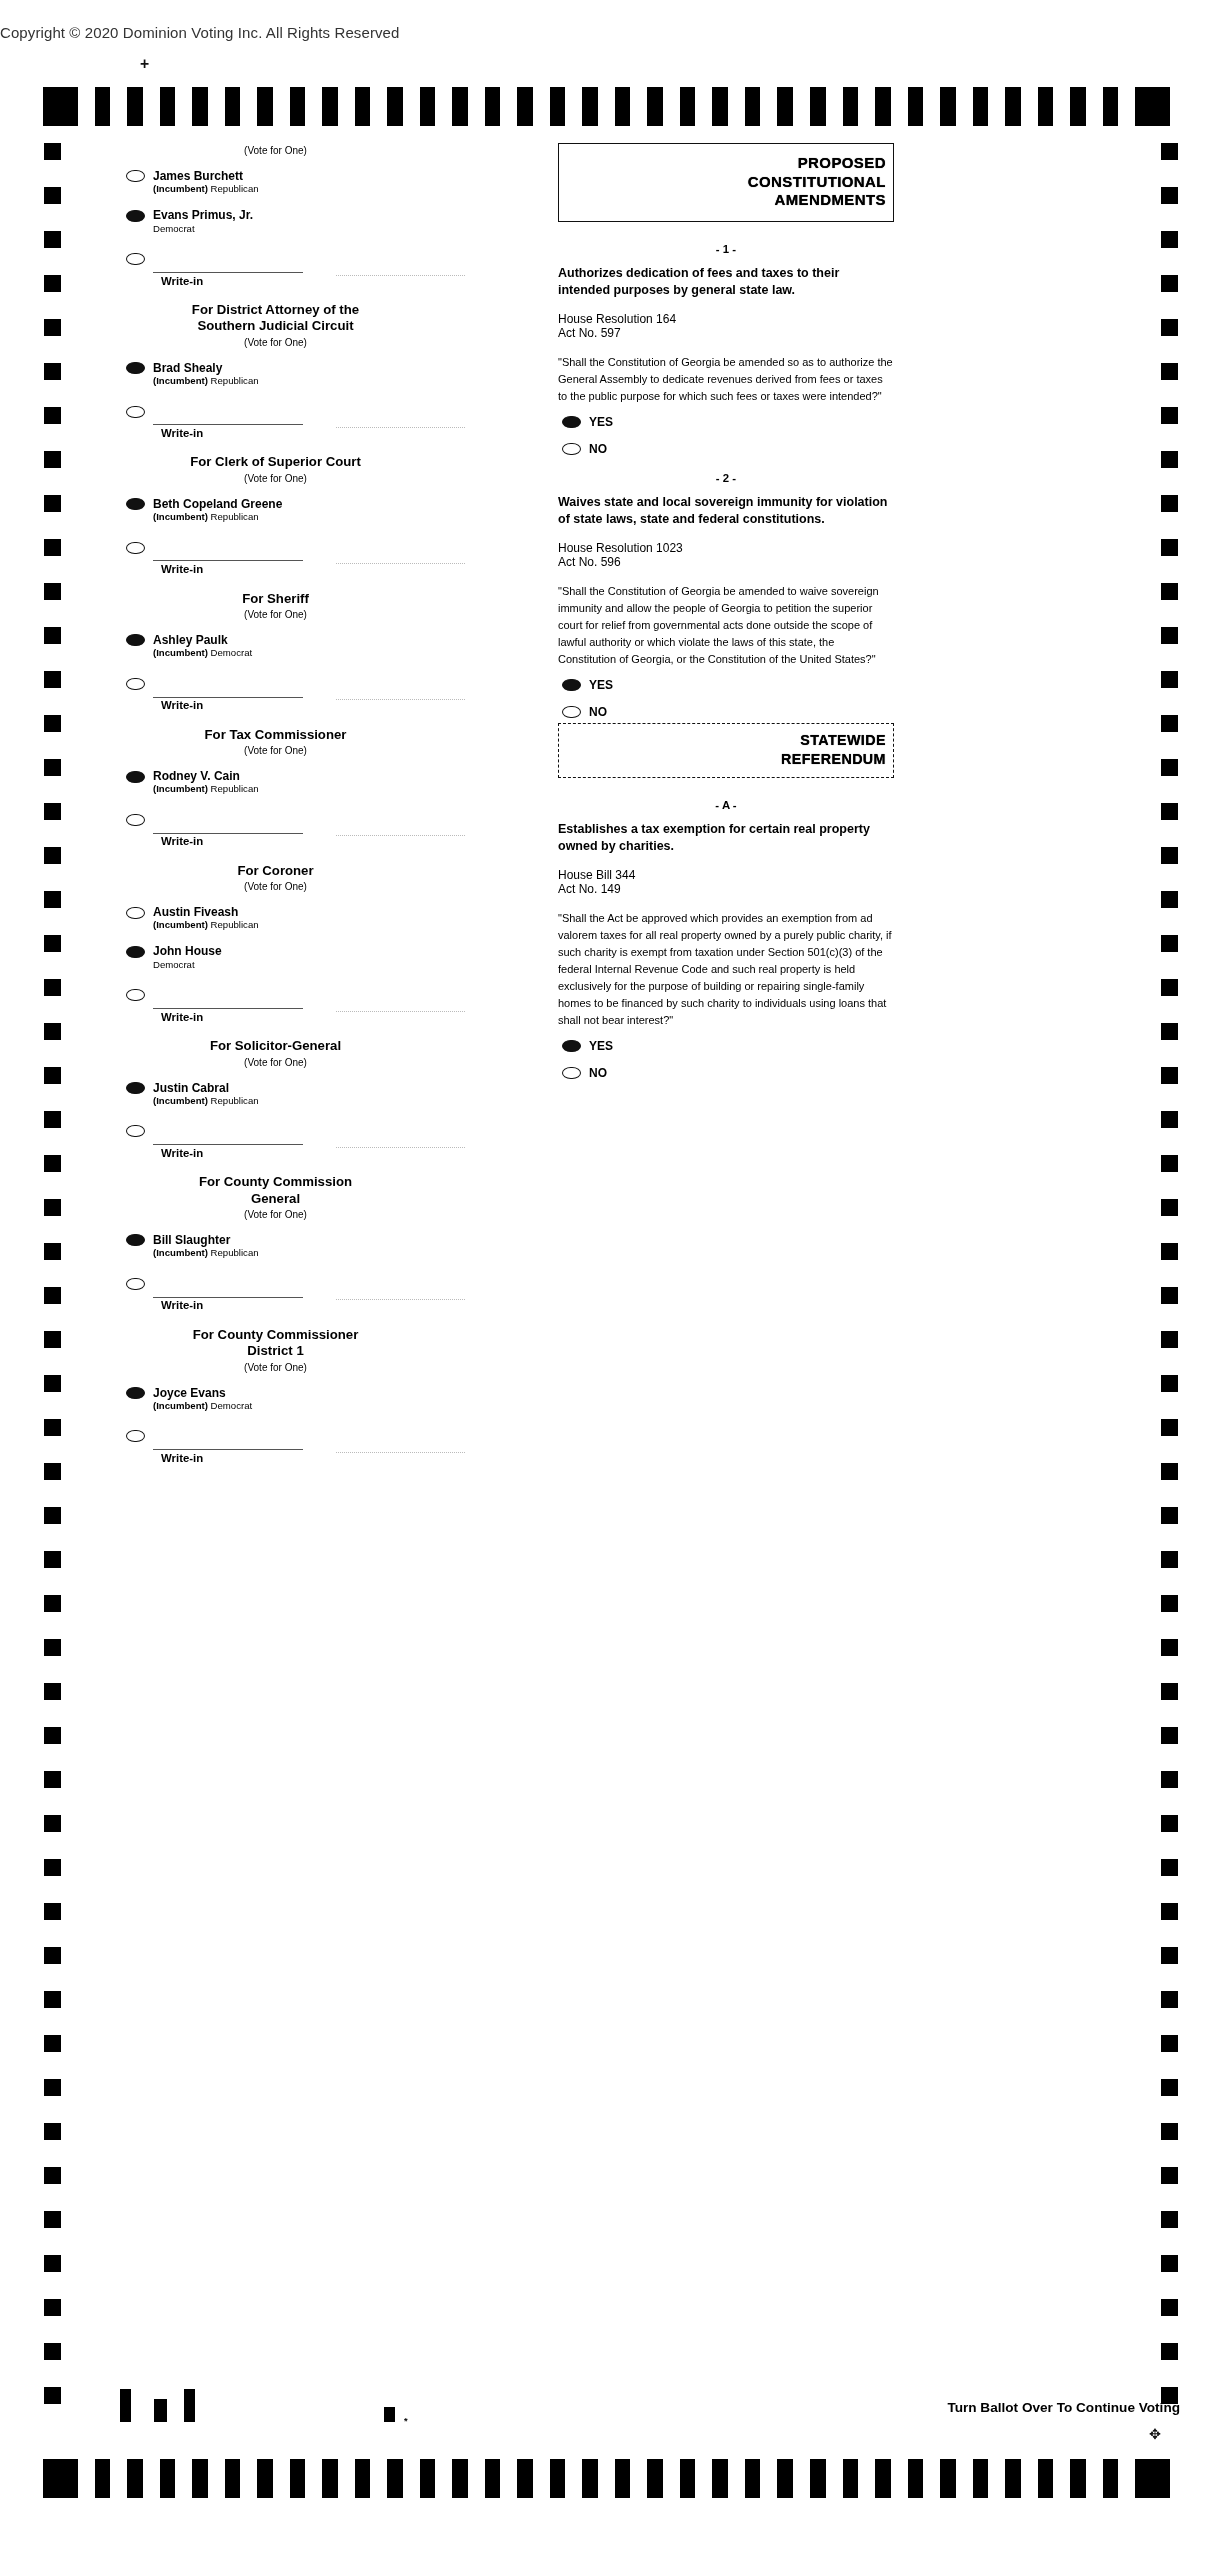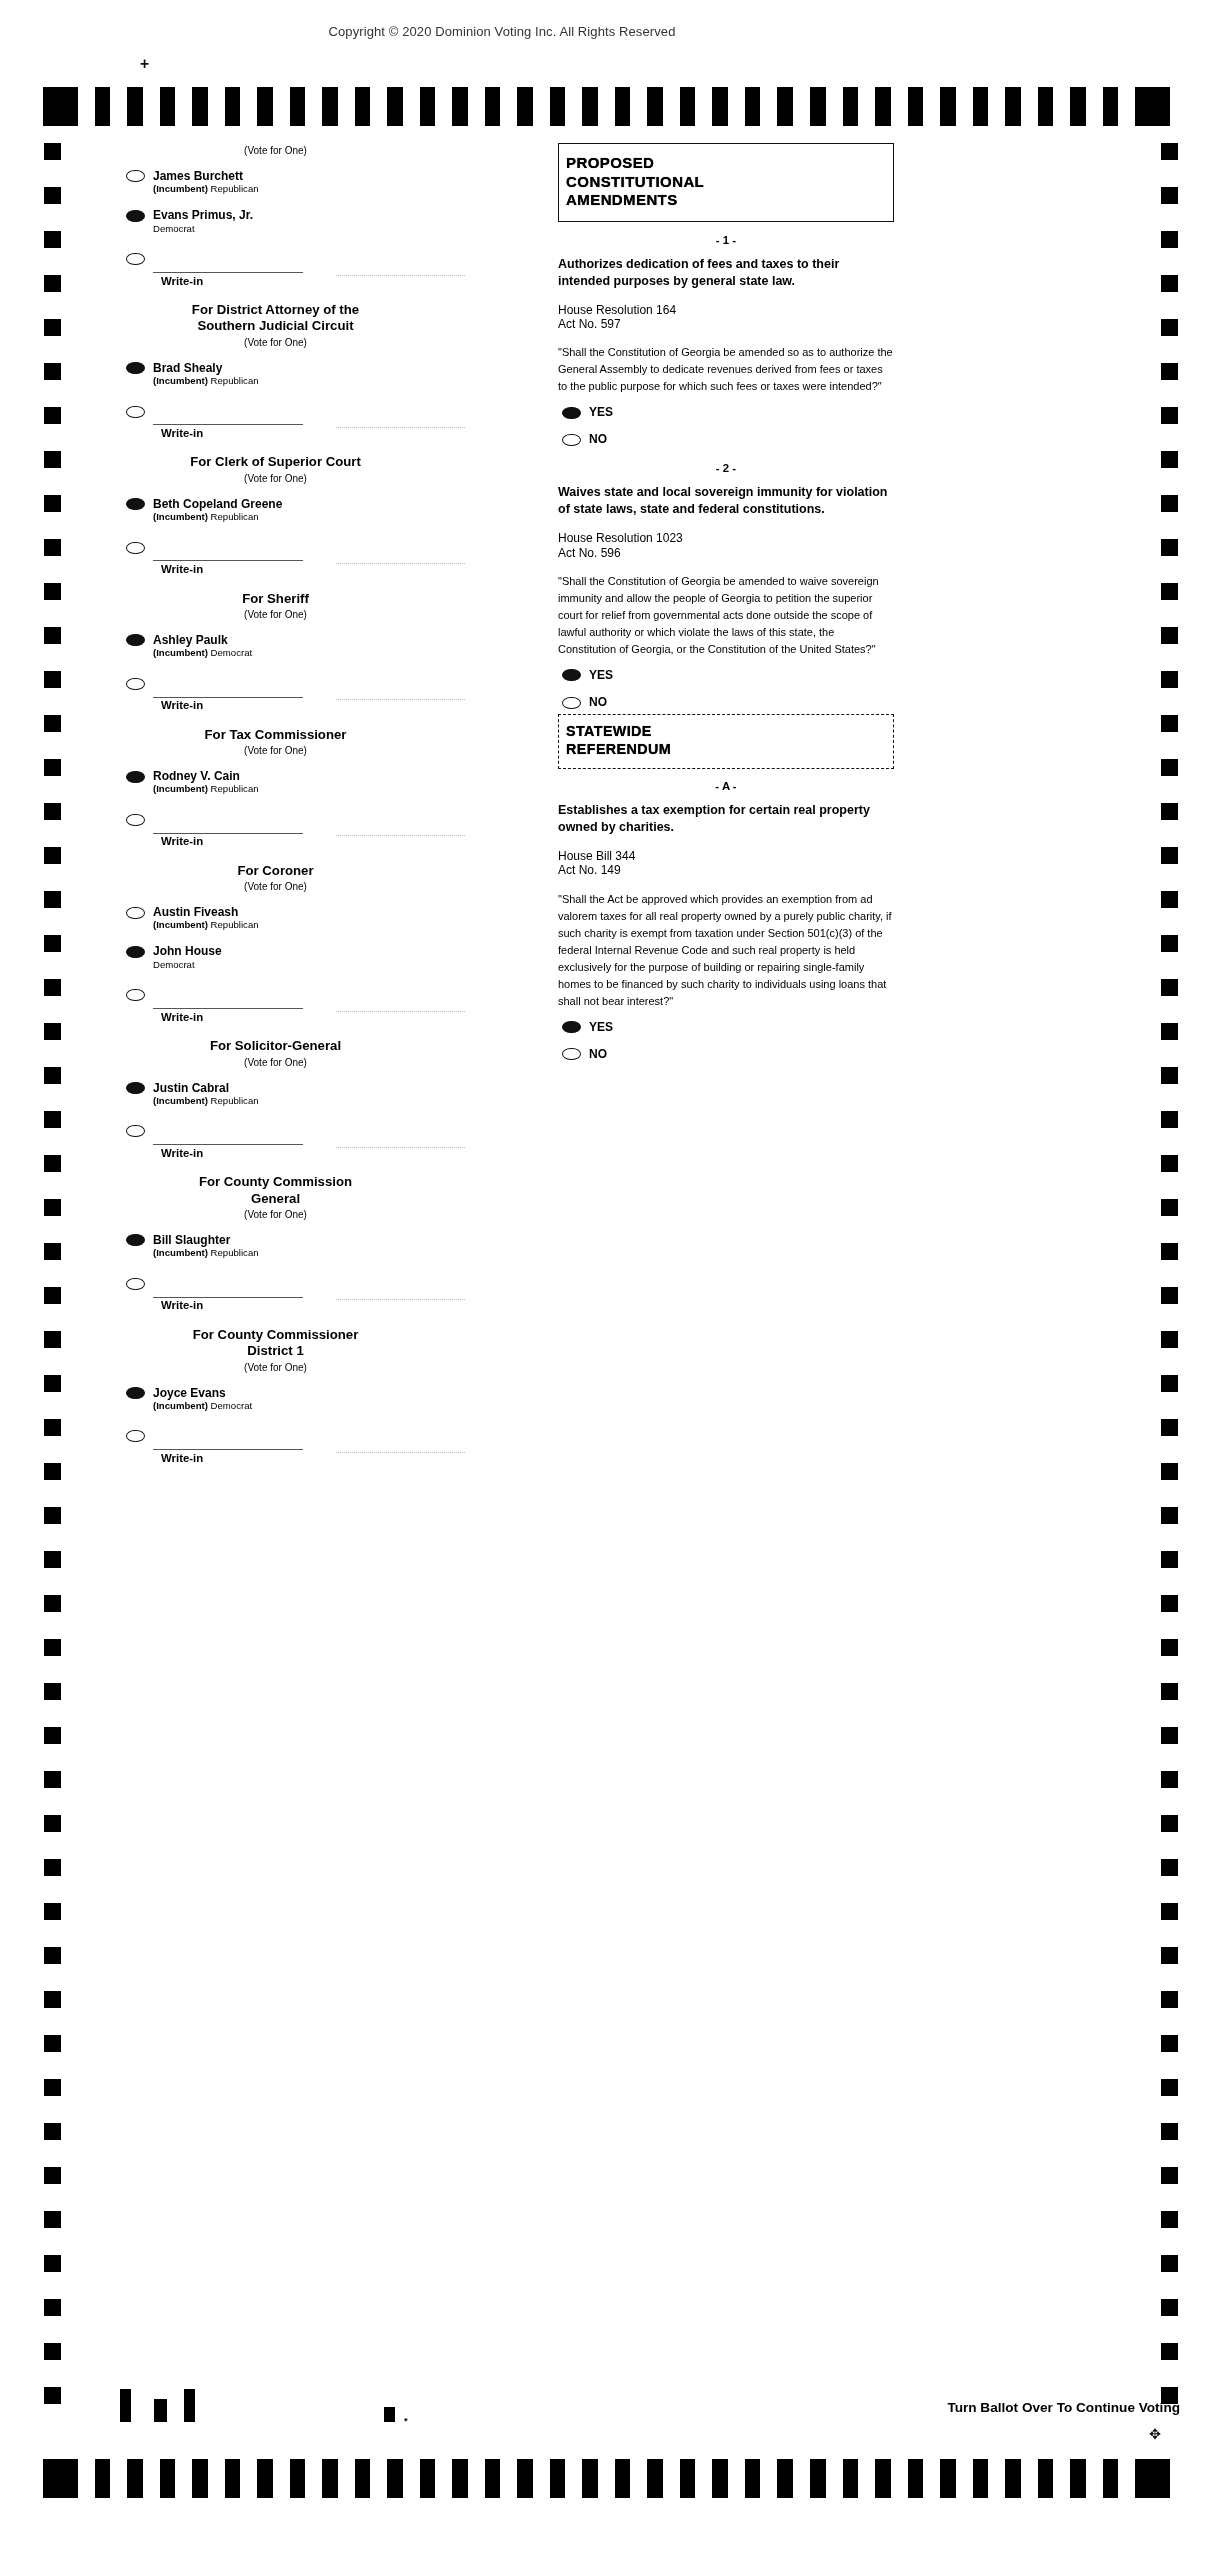--- a/index.html
+++ b/index.html
@@ -1,20 +1,20 @@
 <!DOCTYPE html>
 <html style="font-size:11.4px"><head>
 <meta charset="utf-8">
 <style>
   html,body{margin:0;padding:0;background:#ffffff;}
   body{width:1224px;height:2576px;position:relative;font-family:"Liberation Sans",sans-serif;color:#000;}
 
   .sheet{position:absolute;left:0;top:0;width:1224px;height:2576px;background:#fff;}
 
-  .copyright{position:absolute;top:24px;left:0;width:1004px;text-align:center;font-size:13px;color:#333;letter-spacing:0.1px;}
+  .copyright{position:absolute;top:24px;left:0;width:1004px;font-size:15px;color:#333;letter-spacing:0.1px;}
 
   .plus-mark{position:absolute;left:140px;top:56px;font-size:15.7px;line-height:15.7px;color:#111;font-weight:700;}
 
   
   .tm-row{position:absolute;display:flex;}
   .tm{background:#000;}
 
   .top-row{left:43px;top:84px;width:1144px;height:44px;align-items:center;}
   .bottom-row{left:43px;top:2456px;width:1144px;height:44px;align-items:center;}
 
@@ -41,21 +41,21 @@
   .cand-party{font-size:9.6px;line-height:12px;margin-top:0;}
   .cand-party b{font-weight:bold;}
 
   .writein{position:relative;padding-left:31px;margin-top:18.6px;height:33px;}
   .writein .oval{top:0;}
   .wi-line{position:absolute;left:31px;top:18.6px;width:150px;border-bottom:0.7px solid #555;}
   .wi-label{position:absolute;left:39px;top:21.4px;font-size:11.4px;font-weight:bold;}
   .wi-dots{position:absolute;left:214px;top:21.4px;width:129px;border-bottom:0.7px dotted #bbb;}
 
   
-  .banner{border:1.1px solid #111;padding:10px 7.1px 11.4px;text-align:left;margin-bottom:2px;}
+  .banner{border:1.1px solid #111;padding:10px 7.1px 11.4px;text-align:right;margin-bottom:21px;}
   .banner span{display:block;font-weight:bold;font-size:15px;line-height:18.6px;letter-spacing:0.4px;
       text-shadow:0 0 0.7px #000;}
   .banner.ref{padding:7.1px 7.1px 8.6px;border-style:dashed;}
   .banner.ref span{font-size:14.3px;}
 
   .amd-num{text-align:center;font-size:11.4px;font-weight:bold;margin:11.4px 0 10px;}
   .amd-sum{font-weight:bold;font-size:12.5px;line-height:17px;margin-bottom:13px;}
   .amd-ref{font-size:12px;line-height:14.3px;margin-bottom:13px;}
   .amd-text{font-size:11px;line-height:17px;margin-bottom:10px;}
 

